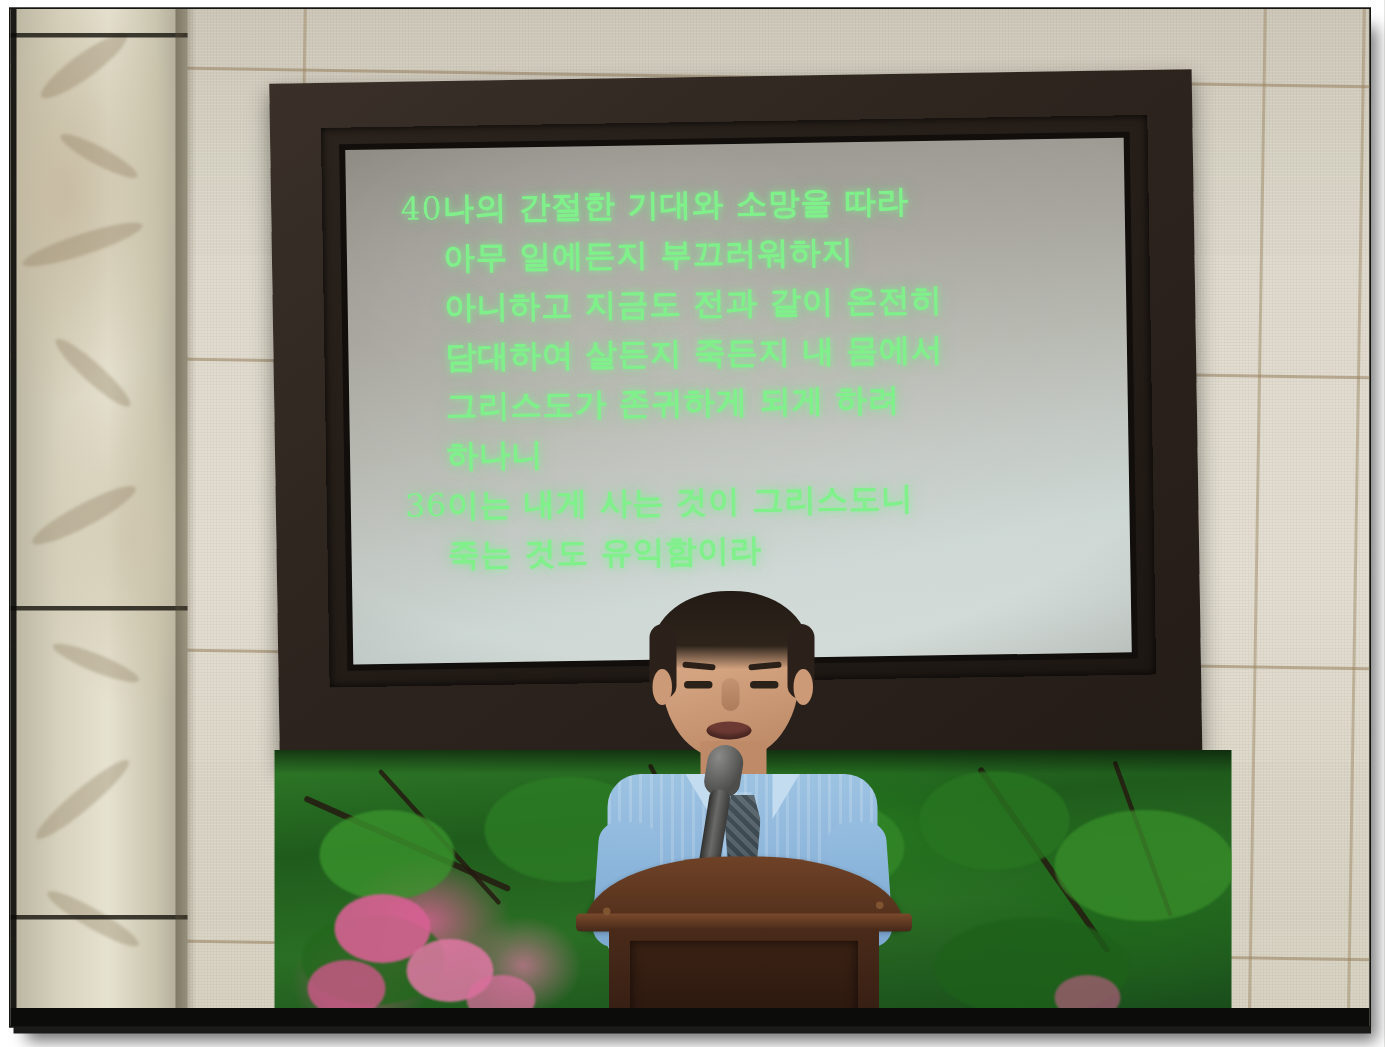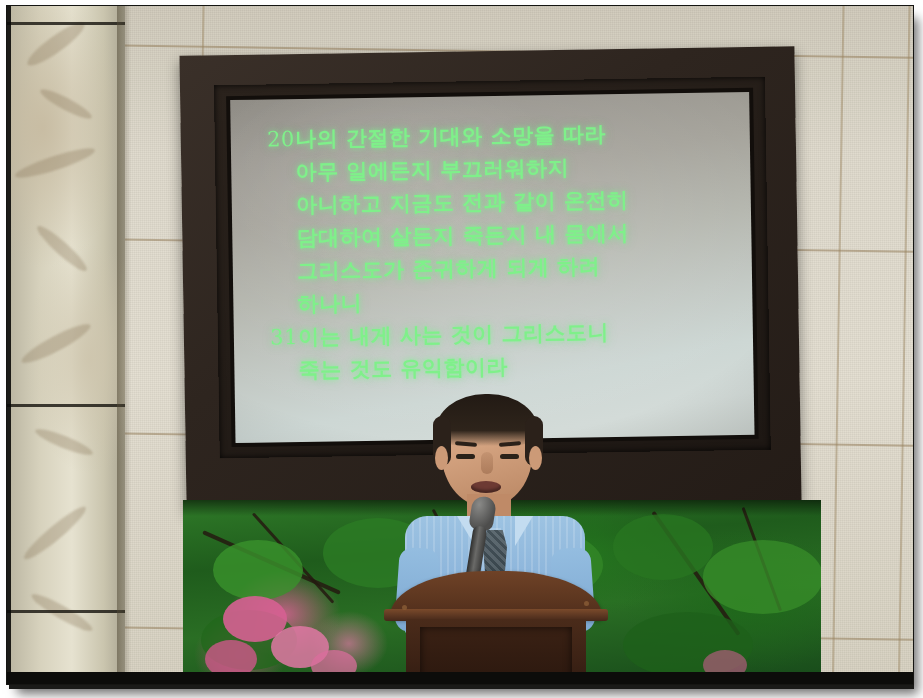--- a/index.html
+++ b/index.html
@@ -336,39 +336,39 @@
       <div class="frame-outer"></div>
       <div class="frame-bevel"></div>
       <div class="frame-inner-lip"></div>
 
       <div class="screen-surface">
         <div class="screen-hotspot"></div>
         <div class="screen-vignette"></div>
 
         <div id="verse-block">
           <div class="verse-line">
-            <span class="vnum">20</span><span>나의 간절한 기대와 소망을 따라</span>
+            <span class="vnum">40</span><span>나의 간절한 기대와 소망을 따라</span>
           </div>
           <div class="verse-line">
             <span class="vindent"></span><span>아무 일에든지 부끄러워하지</span>
           </div>
           <div class="verse-line">
             <span class="vindent"></span><span>아니하고 지금도 전과 같이 온전히</span>
           </div>
           <div class="verse-line">
             <span class="vindent"></span><span>담대하여 살든지 죽든지 내 몸에서</span>
           </div>
           <div class="verse-line">
             <span class="vindent"></span><span>그리스도가 존귀하게 되게 하려</span>
           </div>
           <div class="verse-line">
             <span class="vindent"></span><span>하나니</span>
           </div>
           <div class="verse-line">
-            <span class="vnum">31</span><span>이는 내게 사는 것이 그리스도니</span>
+            <span class="vnum">36</span><span>이는 내게 사는 것이 그리스도니</span>
           </div>
           <div class="verse-line">
             <span class="vindent"></span><span>죽는 것도 유익함이라</span>
           </div>
         </div>
       </div>
     </div>
 
     <div id="backdrop">
       <div class="branch" style="left:20px;top:30px;width:150px;height:4px;transform:rotate(24deg);"></div>

